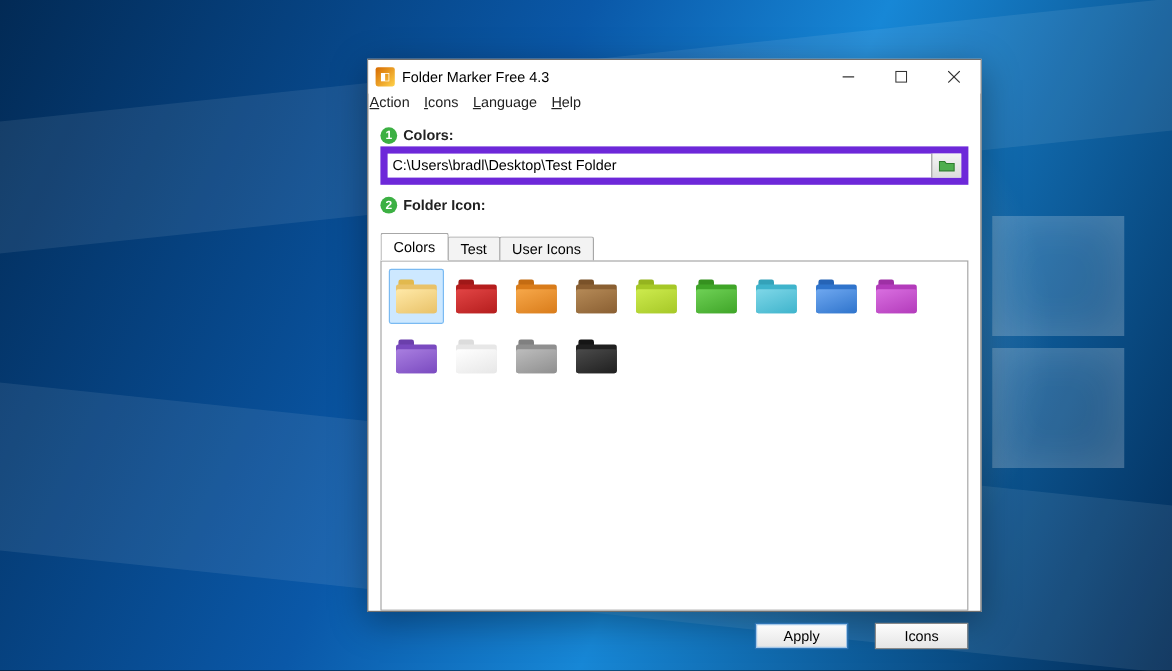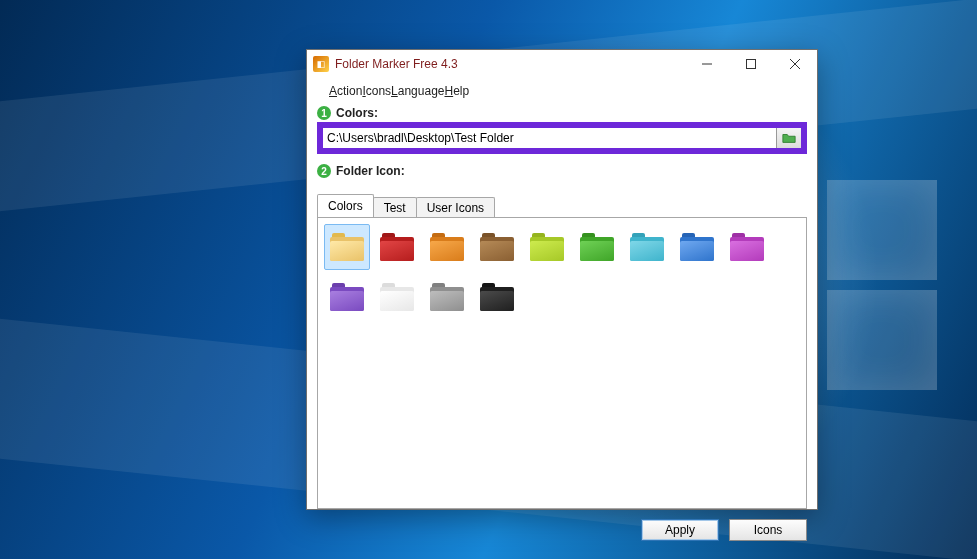--- a/index.html
+++ b/index.html
@@ -21,26 +21,26 @@
   .desktop-icon .folder-glyph{margin:0 auto 4px}
   .folder-glyph{position:relative;width:48px;height:38px}
   .folder-glyph .tab{position:absolute;left:2px;top:0;width:18px;height:8px;border-radius:2px 2px 0 0}
   .folder-glyph .body{position:absolute;left:0;top:6px;right:0;bottom:0;border-radius:2px}
   .folder-glyph .front{position:absolute;left:0;top:10px;right:0;bottom:0;border-radius:2px}
 
   
   .app-window{position:absolute;left:306px;top:49px;width:510px;height:459px;background:#fff;border:1px solid #6f6f6f;box-shadow:0 8px 28px rgba(0,0,0,.35)}
   .titlebar{height:28px;display:flex;align-items:center;padding-left:6px;background:#fff}
   .titlebar .app-icon{width:16px;height:16px;border-radius:2px;background:linear-gradient(135deg,#d66a00,#ffd24a);margin-right:6px;display:flex;align-items:center;justify-content:center;font-size:9px;color:#fff}
-  .titlebar .title{flex:0 0 auto;font-size:12px;color:#7f1d1d}
+  .titlebar .title{flex:0 0 auto;font-size:12px;color:#000000}
   .titlebar .spacer{flex:1}
   .win-btn{width:44px;height:28px;display:flex;align-items:center;justify-content:center;color:#333}
   .win-btn svg{width:10px;height:10px;stroke:currentColor;fill:none;stroke-width:1}
 
-  .menubar{height:20px;display:flex;align-items:flex-end;padding:0 22px;font-size:12px;color:#222}
+  .menubar{height:20px;display:flex;align-items:flex-start;padding:0 1px;gap:12px;font-size:12px;color:#222}
   .menubar span{cursor:default}
   .menubar span::first-letter{text-decoration:underline}
 
   .content{padding:4px 10px 8px}
   .step{display:flex;align-items:center;margin:4px 0 2px;font-weight:bold;color:#222}
   .step .badge{width:14px;height:14px;border-radius:50%;background:#3cb043;color:#fff;font-size:10px;font-weight:bold;display:flex;align-items:center;justify-content:center;margin-right:5px}
 
   .path-row{display:flex;align-items:stretch;border:6px solid #6d28d9;background:#fff;height:20px}
   .path-row input{flex:1;border:0;padding:0 4px;font:inherit;outline:none;background:transparent}
   .browse-btn{width:24px;border-left:1px solid #999;background:linear-gradient(#f4f4f4,#dcdcdc);display:flex;align-items:center;justify-content:center}
@@ -52,21 +52,21 @@
 
   .tabpanel{border:1px solid #a7a7a7;height:278px;background:#fff;padding:6px;position:relative}
   .icon-grid{display:flex;flex-wrap:wrap;gap:4px;align-content:flex-start;width:100%}
   .icon-cell{width:44px;height:44px;display:flex;align-items:center;justify-content:center;border:1px solid transparent;border-radius:2px}
   .icon-cell.selected{background:#cde8ff;border-color:#7abaf2}
   .icon-cell .folder-glyph{width:34px;height:28px}
   .icon-cell .folder-glyph .tab{width:13px;height:6px}
   .icon-cell .folder-glyph .body{top:4px}
   .icon-cell .folder-glyph .front{top:8px}
 
-  .btn-row{display:flex;justify-content:flex-end;gap:10px;margin-top:10px}
+  .btn-row{display:flex;justify-content:flex-end;gap:22px;margin-top:10px}
   .btn{width:78px;height:22px;border:1px solid #8a8a8a;background:linear-gradient(#fdfdfd,#e5e5e5);font:inherit;cursor:default}
   .btn.primary{border:1px solid #2e74b5;box-shadow:0 0 0 1px #a3c7e8 inset}
 </style>
 </head>
 <body>
 
 <div class="desktop">
   <div class="light-beam lb1"></div>
   <div class="light-beam lb2"></div>
   <div class="win-logo">

